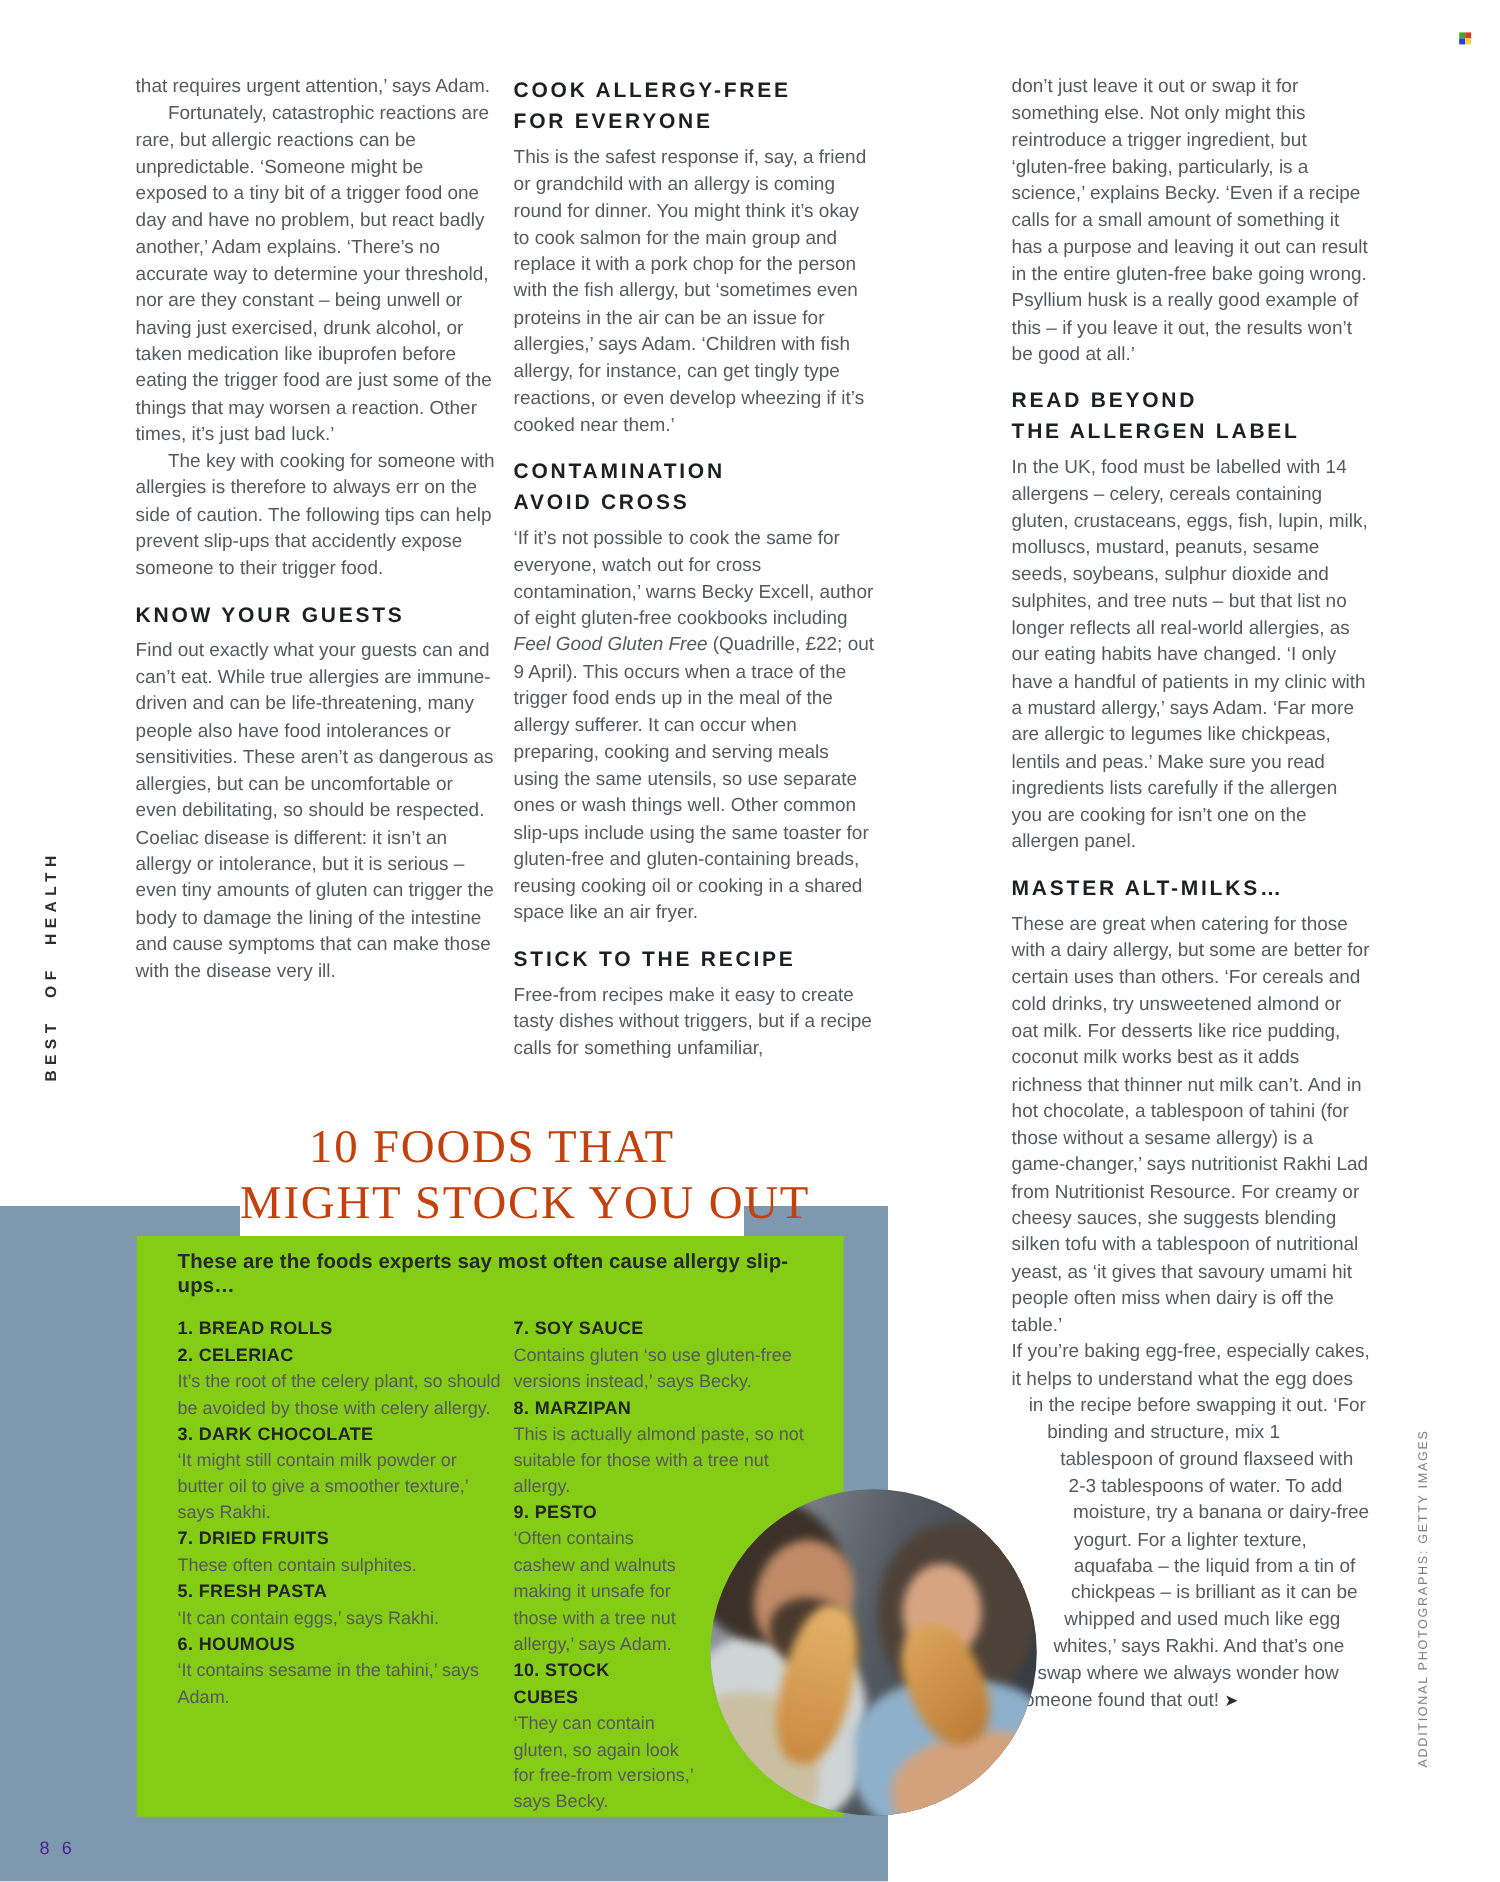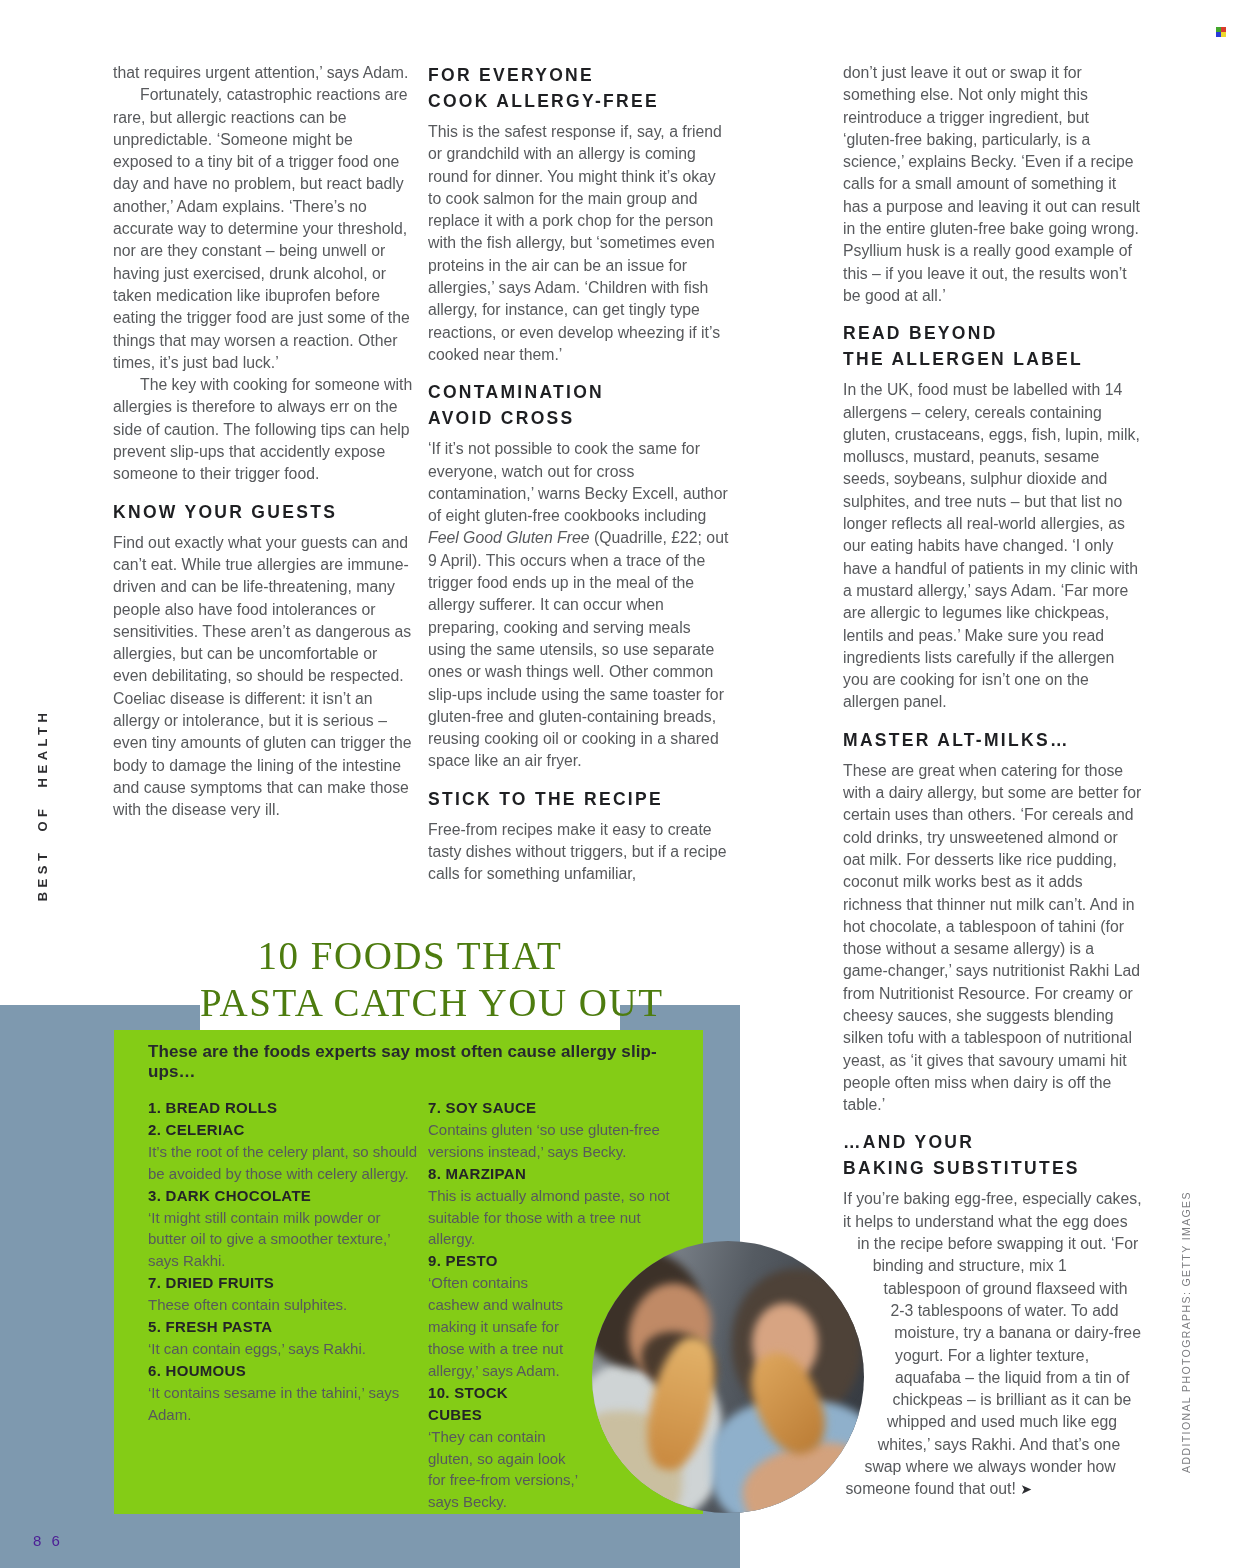--- a/index.html
+++ b/index.html
@@ -33,21 +33,21 @@
   
   .circle-float{float:left;width:56px;height:320px;
     shape-outside:circle(165px at -113px 172px);}
   .jump-arrow{color:#2c2d30;font-size:14px;letter-spacing:0;}
 
   
   .feature{position:absolute;left:0;top:1005px;width:740px;height:563px;background:#7E99AF;}
   .feature-title{position:absolute;left:200px;top:-77px;width:420px;height:102px;
     background:#ffffff;text-align:center;padding-top:4px;box-sizing:border-box;}
   .ft-line{font-family:"Liberation Serif",serif;font-size:39px;line-height:47px;
-    color:#4d7c0f;letter-spacing:1.5px;white-space:nowrap;}
+    color:#c2410c;letter-spacing:1.5px;white-space:nowrap;}
   .feature-inner{position:absolute;left:114px;top:25px;width:589px;height:484px;
     background:#84cc16;box-sizing:border-box;padding:12px 18px 0 34px;}
   .standfirst{margin:0 0 15px 0;font-size:17px;font-weight:700;color:#27292e;
     letter-spacing:0.1px;}
   .list-cols{display:flex;}
   .list-col{font-size:15px;line-height:21.9px;color:#57595c;}
   .list-col.lc-left{width:272px;margin-right:8px;}
   .list-col.lc-right{width:257px;}
   .item-name{font-weight:700;color:#232427;letter-spacing:0.3px;}
   .item-desc{color:#57595c;}
@@ -91,53 +91,49 @@
   <section class="col col1">
     <p>that requires urgent attention,’ says Adam.</p>
     <p class="ind">Fortunately, catastrophic reactions are rare, but allergic reactions can be unpredictable. ‘Someone might be exposed to a tiny bit of a trigger food one day and have no problem, but react badly another,’ Adam explains. ‘There’s no accurate way to determine your threshold, nor are they constant – being unwell or having just exercised, drunk alcohol, or taken medication like ibuprofen before eating the trigger food are just some of the things that may worsen a reaction. Other times, it’s just bad luck.’</p>
     <p class="ind">The key with cooking for someone with allergies is therefore to always err on the side of caution. The following tips can help prevent slip-ups that accidently expose someone to their trigger food.</p>
     <h3 class="subhead">KNOW YOUR GUESTS</h3>
     <p>Find out exactly what your guests can and can’t eat. While true allergies are immune-driven and can be life-threatening, many people also have food intolerances or sensitivities. These aren’t as dangerous as allergies, but can be uncomfortable or even debilitating, so should be respected. Coeliac disease is different: it isn’t an allergy or intolerance, but it is serious – even tiny amounts of gluten can trigger the body to damage the lining of the intestine and cause symptoms that can make those with the disease very ill.</p>
   </section>
 
   <section class="col col2">
     <h3 class="subhead first">
+      <span>COOK ALLERGY-FREE</span>
       <span>FOR EVERYONE</span>
-      <span>COOK ALLERGY-FREE</span>
     </h3>
     <p>This is the safest response if, say, a friend or grandchild with an allergy is coming round for dinner. You might think it’s okay to cook salmon for the main group and replace it with a pork chop for the person with the fish allergy, but ‘sometimes even proteins in the air can be an issue for allergies,’ says Adam. ‘Children with fish allergy, for instance, can get tingly type reactions, or even develop wheezing if it’s cooked near them.’</p>
     <h3 class="subhead">
       <span>CONTAMINATION</span>
       <span>AVOID CROSS</span>
     </h3>
     <p><span>‘If it’s not possible to cook the same for everyone, watch out for cross contamination,’ warns Becky Excell, author of eight gluten-free cookbooks including </span><span class="ital">Feel Good Gluten Free</span><span> (Quadrille, £22; out 9 April). This occurs when a trace of the trigger food ends up in the meal of the allergy sufferer. It can occur when preparing, cooking and serving meals using the same utensils, so use separate ones or wash things well. Other common slip-ups include using the same toaster for gluten-free and gluten-containing breads, reusing cooking oil or cooking in a shared space like an air fryer.</span></p>
     <h3 class="subhead">STICK TO THE RECIPE</h3>
     <p>Free-from recipes make it easy to create tasty dishes without triggers, but if a recipe calls for something unfamiliar,</p>
   </section>
 
   <section class="col col3">
     <p>don’t just leave it out or swap it for something else. Not only might this reintroduce a trigger ingredient, but ‘gluten-free baking, particularly, is a science,’ explains Becky. ‘Even if a recipe calls for a small amount of something it has a purpose and leaving it out can result in the entire gluten-free bake going wrong. Psyllium husk is a really good example of this – if you leave it out, the results won’t be good at all.’</p>
     <h3 class="subhead">
       <span>READ BEYOND</span>
       <span>THE ALLERGEN LABEL</span>
     </h3>
     <p>In the UK, food must be labelled with 14 allergens – celery, cereals containing gluten, crustaceans, eggs, fish, lupin, milk, molluscs, mustard, peanuts, sesame seeds, soybeans, sulphur dioxide and sulphites, and tree nuts – but that list no longer reflects all real-world allergies, as our eating habits have changed. ‘I only have a handful of patients in my clinic with a mustard allergy,’ says Adam. ‘Far more are allergic to legumes like chickpeas, lentils and peas.’ Make sure you read ingredients lists carefully if the allergen you are cooking for isn’t one on the allergen panel.</p>
     <h3 class="subhead">MASTER ALT-MILKS…</h3>
     <p>These are great when catering for those with a dairy allergy, but some are better for certain uses than others. ‘For cereals and cold drinks, try unsweetened almond or oat milk. For desserts like rice pudding, coconut milk works best as it adds richness that thinner nut milk can’t. And in hot chocolate, a tablespoon of tahini (for those without a sesame allergy) is a game-changer,’ says nutritionist Rakhi Lad from Nutritionist Resource. For creamy or cheesy sauces, she suggests blending silken tofu with a tablespoon of nutritional yeast, as ‘it gives that savoury umami hit people often miss when dairy is off the table.’</p>
-    <h3 class="subhead">
-      <span>…AND YOUR</span>
-      <span>BAKING SUBSTITUTES</span>
-    </h3>
     <p><span class="circle-float"></span><span>If you’re baking egg-free, especially cakes, it helps to understand what the egg does in the recipe before swapping it out. ‘For binding and structure, mix 1 tablespoon of ground flaxseed with 2-3 tablespoons of water. To add moisture, try a banana or dairy-free yogurt. For a lighter texture, aquafaba – the liquid from a tin of chickpeas – is brilliant as it can be whipped and used much like egg whites,’ says Rakhi. And that’s one swap where we always wonder how someone found that out! </span><span class="jump-arrow">➤</span></p>
   </section>
 
   <div class="feature" style="background-color: rgb(126, 153, 175);">
     <div class="feature-title">
       <div class="ft-line">10 FOODS THAT</div>
-      <div class="ft-line">PASTA CATCH YOU OUT</div>
+      <div class="ft-line">MIGHT STOCK YOU OUT</div>
     </div>
     <div class="feature-inner">
       <p class="standfirst">These are the foods experts say most often cause allergy slip-ups…</p>
       <div class="list-cols">
         <div class="list-col lc-left">
           <div class="item">
             <div class="item-name">1. BREAD ROLLS</div>
           </div>
           <div class="item">
             <div class="item-name">2. CELERIAC</div>

